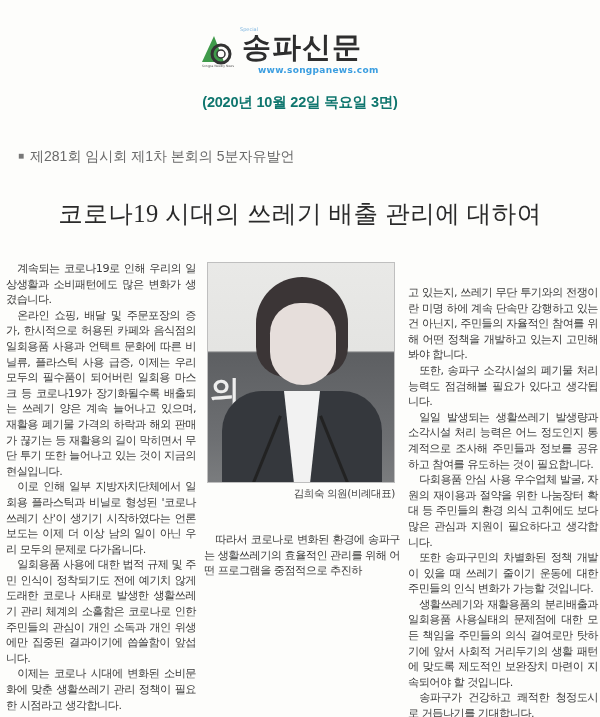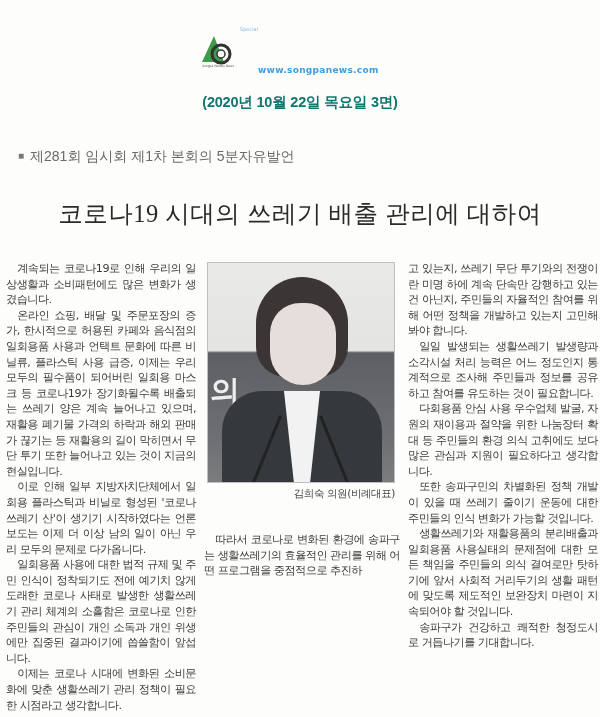--- a/index.html
+++ b/index.html
@@ -93,20 +93,21 @@
 <body>
 
 <header class="masthead">
   <svg class="logo-mark" viewBox="0 0 36 34">
     <polygon points="14,2 2,28 24,28" fill="#3f9a4a"></polygon>
     <circle cx="21" cy="20" r="9" fill="none" stroke="#333" stroke-width="3"></circle>
     <circle cx="21" cy="20" r="4" fill="#fdfdfb" stroke="#333" stroke-width="1.5"></circle>
   </svg>
   <span class="logo-sub">Songpa Weekly News</span>
   <span class="paper-tag">Special</span>
+  <span class="paper-name">송파신문</span>
   <span class="paper-url">www.songpanews.com</span>
 </header>
 
 <div class="dateline">(2020년 10월 22일 목요일 3면)</div>
 
 <div class="section-label">
   <span class="bullet">■</span><span>제281회 임시회 제1차 본회의 5분자유발언</span>
 </div>
 
 <h1 class="headline" style="margin:0;font-weight:normal;">코로나19 시대의 쓰레기 배출 관리에 대하여</h1>
@@ -128,19 +129,20 @@
   <div class="mic1"></div>
   <div class="mic2"></div>
 </figure>
 <div class="caption">김희숙 의원(비례대표)</div>
 
 <div class="col col-mid">
   <p>따라서 코로나로 변화된 환경에 송파구는 생활쓰레기의 효율적인 관리를 위해 어떤 프로그램을 중점적으로 추진하</p>
 </div>
 
 <div class="col col-right">
-  <p style="text-indent:0;">고 있는지, 쓰레기 무단 투기와의 전쟁이란 미명 하에 계속 단속만 강행하고 있는 건 아닌지, 주민들의 자율적인 참여를 위해 어떤 정책을 개발하고 있는지 고민해봐야 합니다.</p>
+  <p style="text-indent:0;margin-top:24px;">고 있는지, 쓰레기 무단 투기와의 전쟁이란 미명 하에 계속 단속만 강행하고 있는 건 아닌지, 주민들의 자율적인 참여를 위해 어떤 정책을 개발하고 있는지 고민해봐야 합니다.</p>
+  <p>또한, 송파구 소각시설의 폐기물 처리 능력도 점검해볼 필요가 있다고 생각됩니다.</p>
   <p>일일 발생되는 생활쓰레기 발생량과 소각시설 처리 능력은 어느 정도인지 통계적으로 조사해 주민들과 정보를 공유하고 참여를 유도하는 것이 필요합니다.</p>
   <p>다회용품 안심 사용 우수업체 발굴, 자원의 재이용과 절약을 위한 나눔장터 확대 등 주민들의 환경 의식 고취에도 보다 많은 관심과 지원이 필요하다고 생각합니다.</p>
   <p>또한 송파구민의 차별화된 정책 개발이 있을 때 쓰레기 줄이기 운동에 대한 주민들의 인식 변화가 가능할 것입니다.</p>
   <p>생활쓰레기와 재활용품의 분리배출과 일회용품 사용실태의 문제점에 대한 모든 책임을 주민들의 의식 결여로만 탓하기에 앞서 사회적 거리두기의 생활 패턴에 맞도록 제도적인 보완장치 마련이 지속되어야 할 것입니다.</p>
   <p>송파구가 건강하고 쾌적한 청정도시로 거듭나기를 기대합니다.</p>
 </div>
 
 </body></html>

